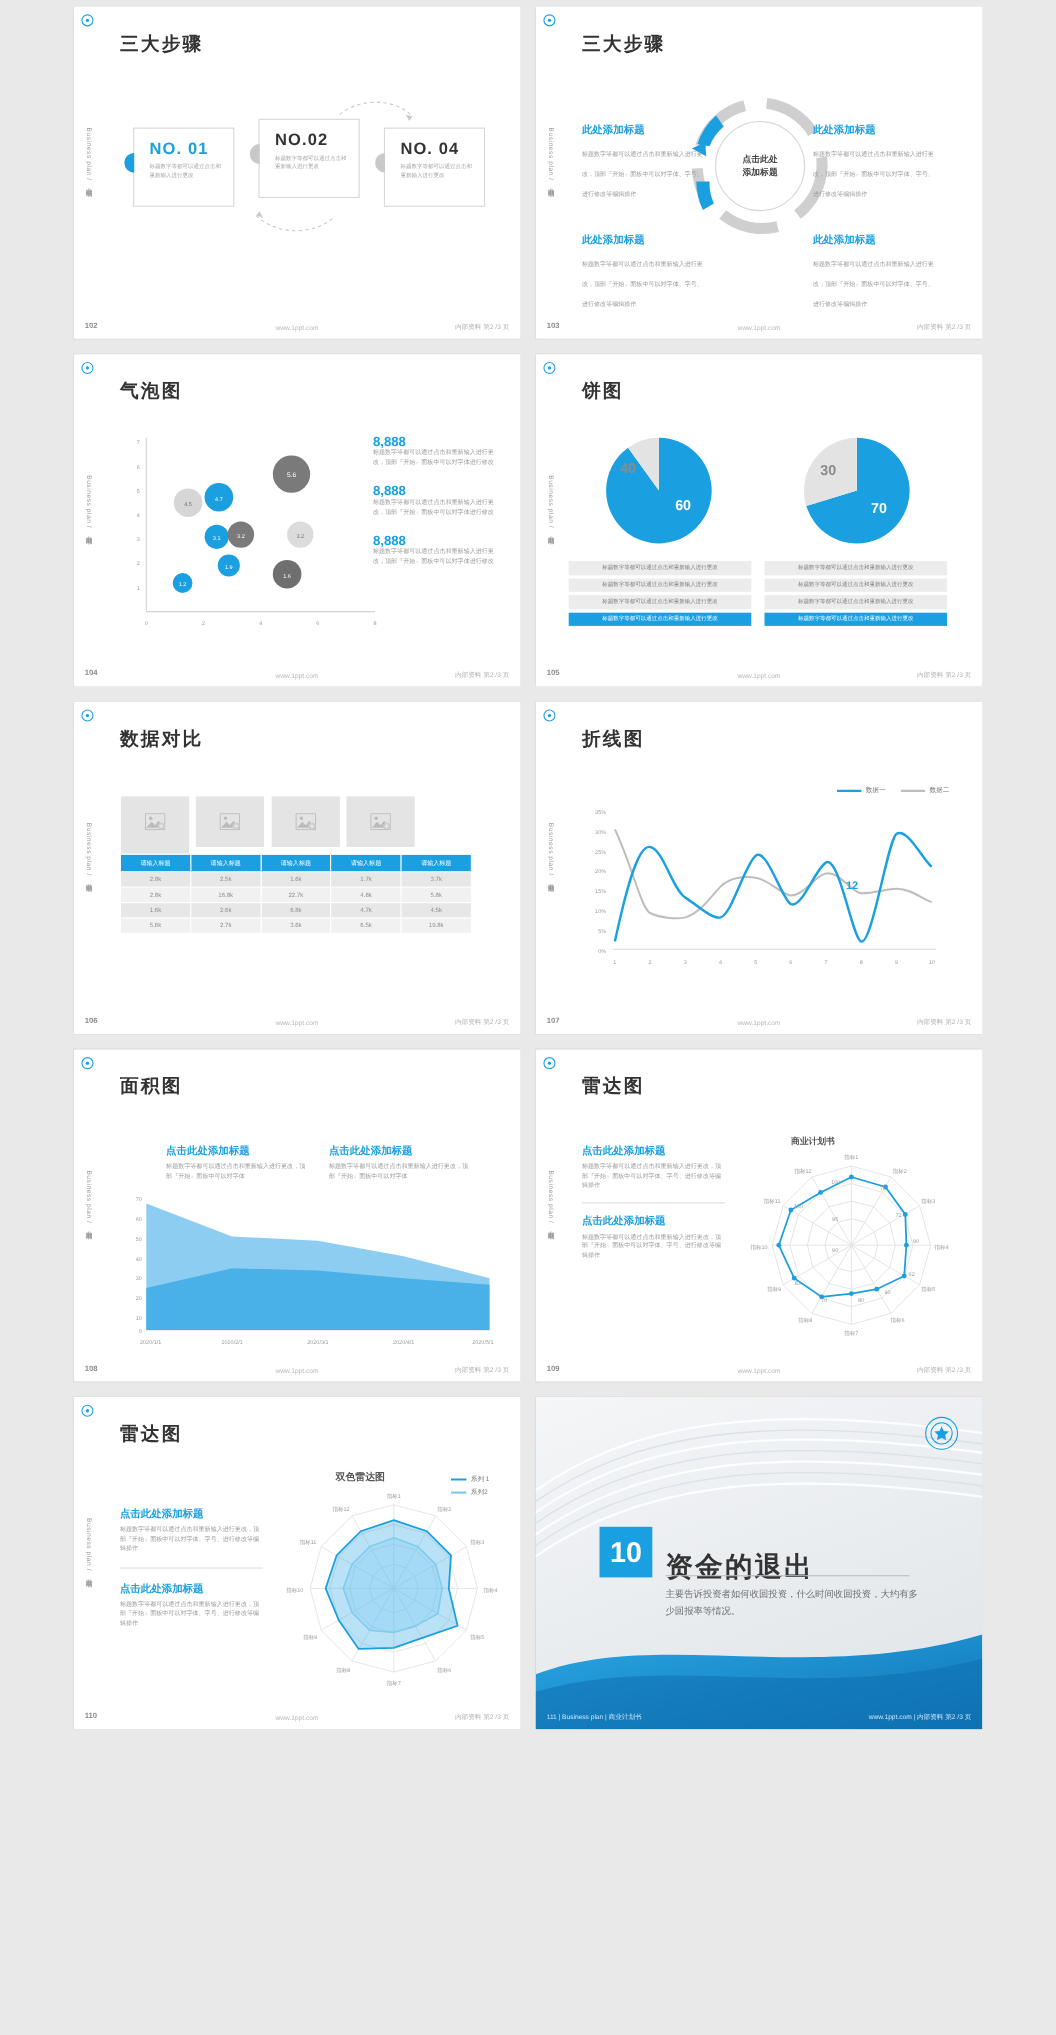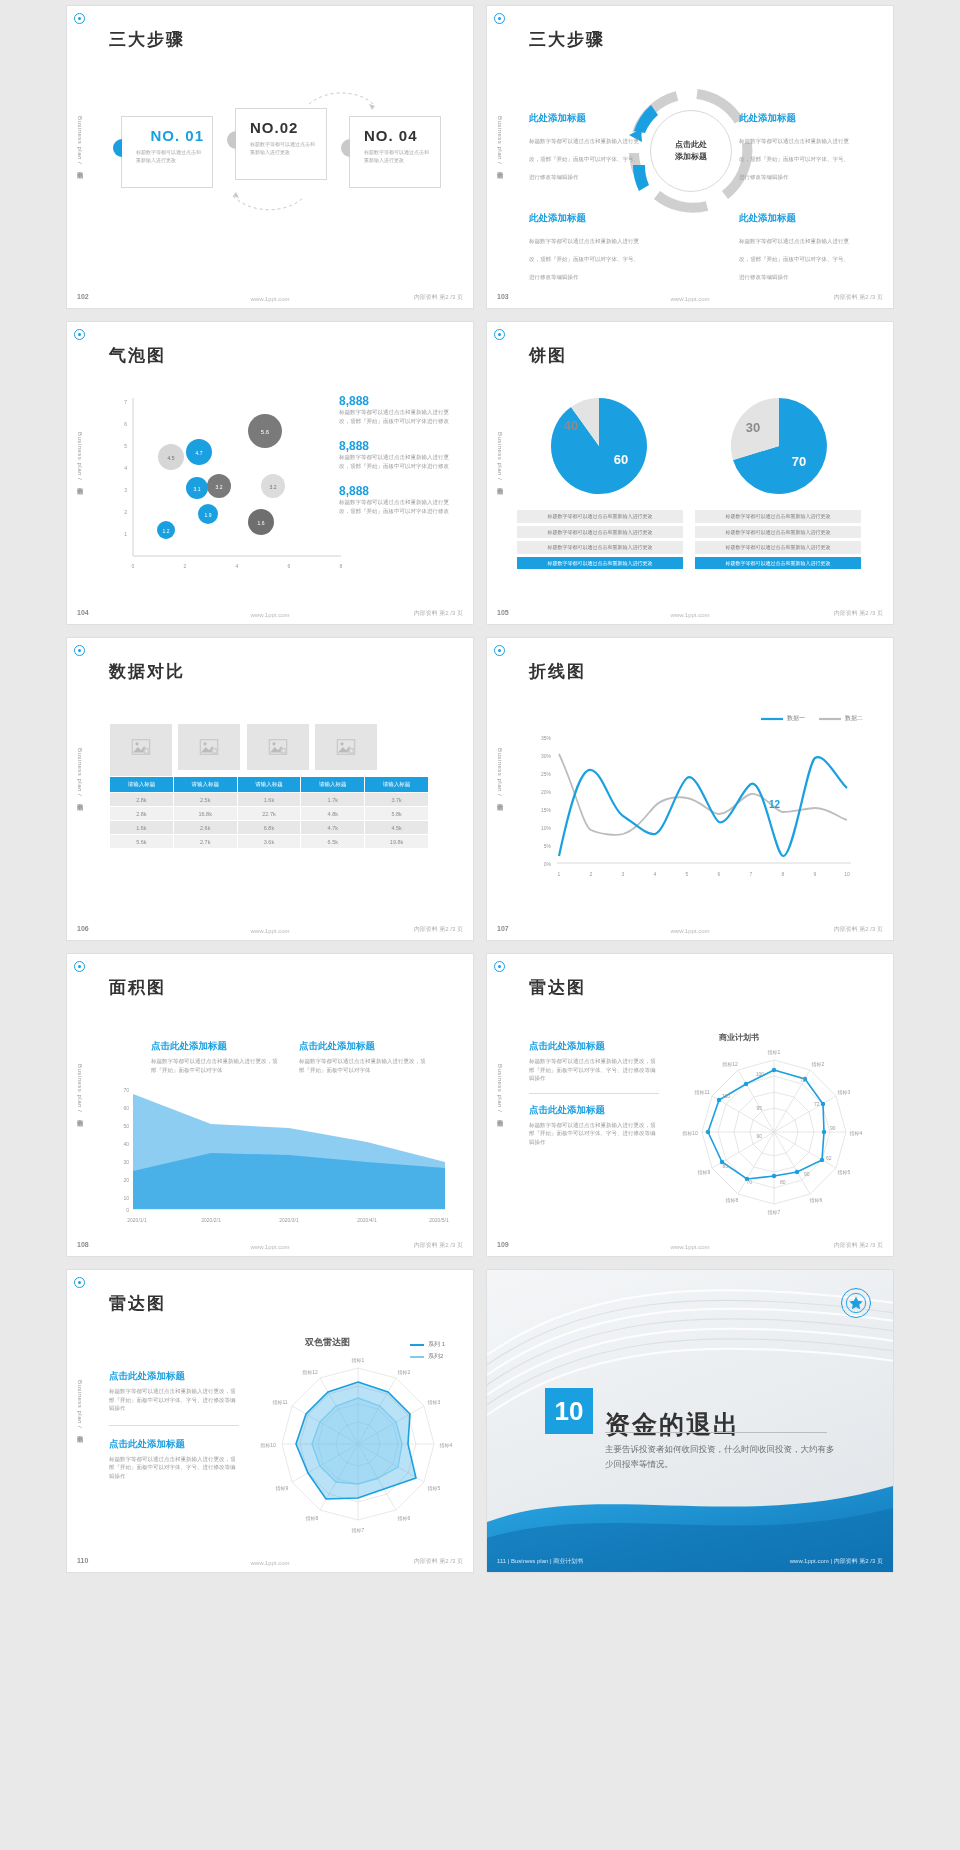--- a/index.html
+++ b/index.html
@@ -63,21 +63,21 @@
   .body-txt { font-size: 5.5px; color: #9b9b9b; line-height: 1.55; }
 
   
   .steps { position: absolute; left: 46px; top: 92px; width: 320px; height: 110px; }
   .step-box {
     position: absolute; width: 92px; height: 72px;
     border: 1px solid #d8d8d8; background: #fff;
     padding: 10px 8px 0 14px;
   }
   .step-box .num { font-size: 15px; font-weight: bold; color: #333; letter-spacing: 1px; }
-  .step-box.first .num { color: #1a9fe0; text-align: right; }
+  .step-box.first .num { color: #1a9fe0; }
   .step-box .desc { font-size: 5px; color: #a5a5a5; line-height: 1.5; margin-top: 5px; }
   .half-circle {
     position: absolute; left: -9px; top: 22px;
     width: 9px; height: 18px;
     border-radius: 9px 0 0 9px;
     background: #1a9fe0;
   }
   .half-circle.gray { background: #c9c9c9; }
 
   

